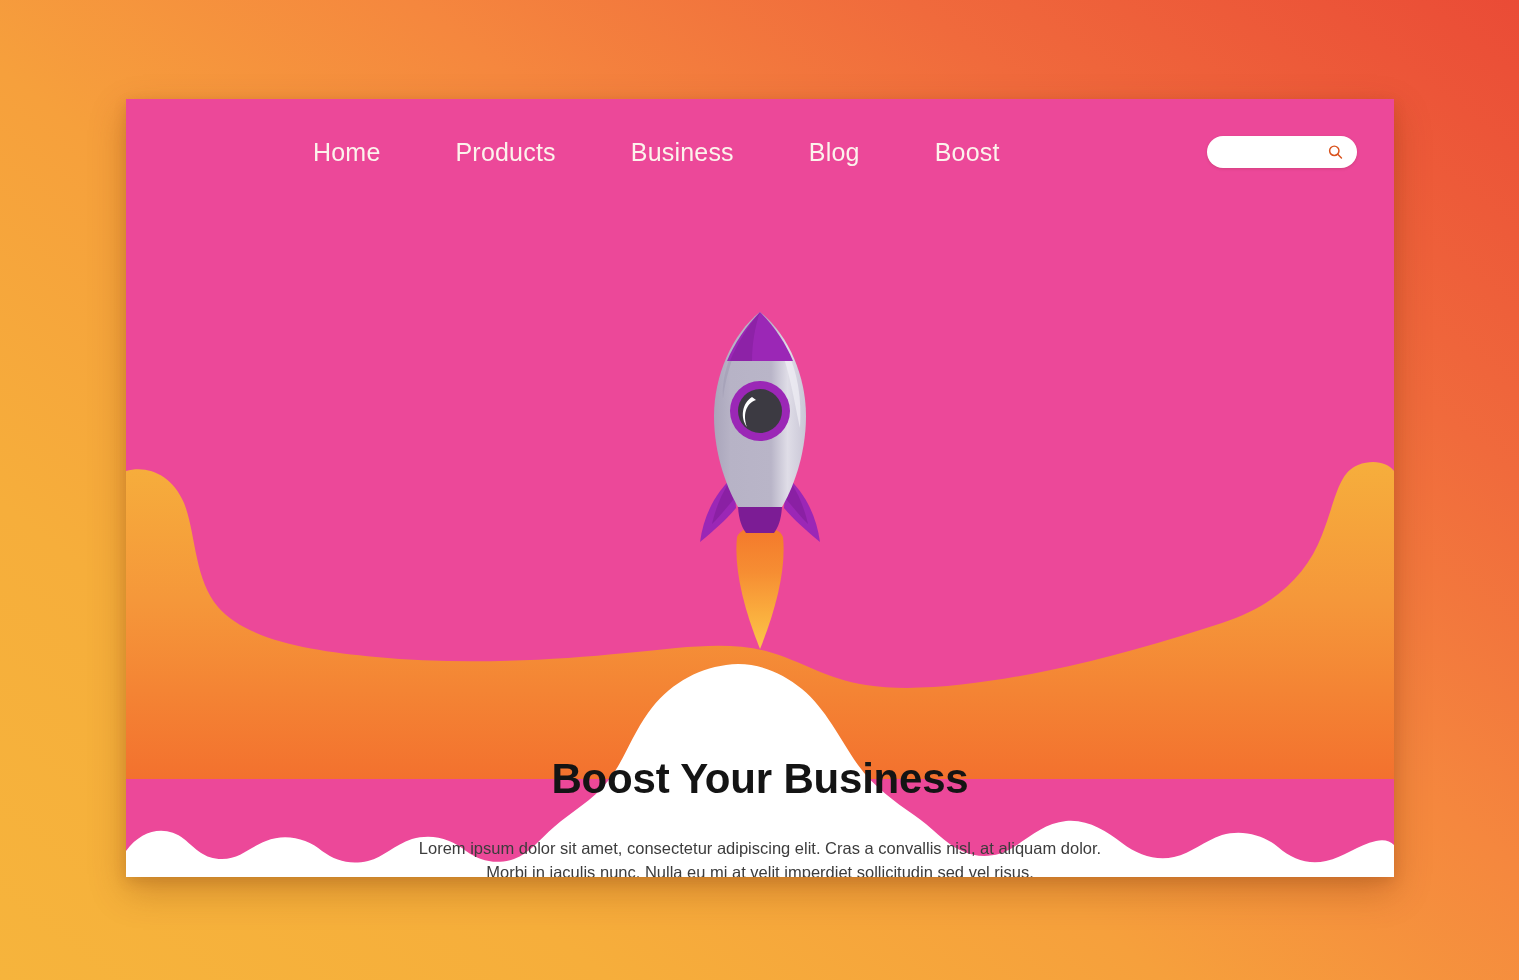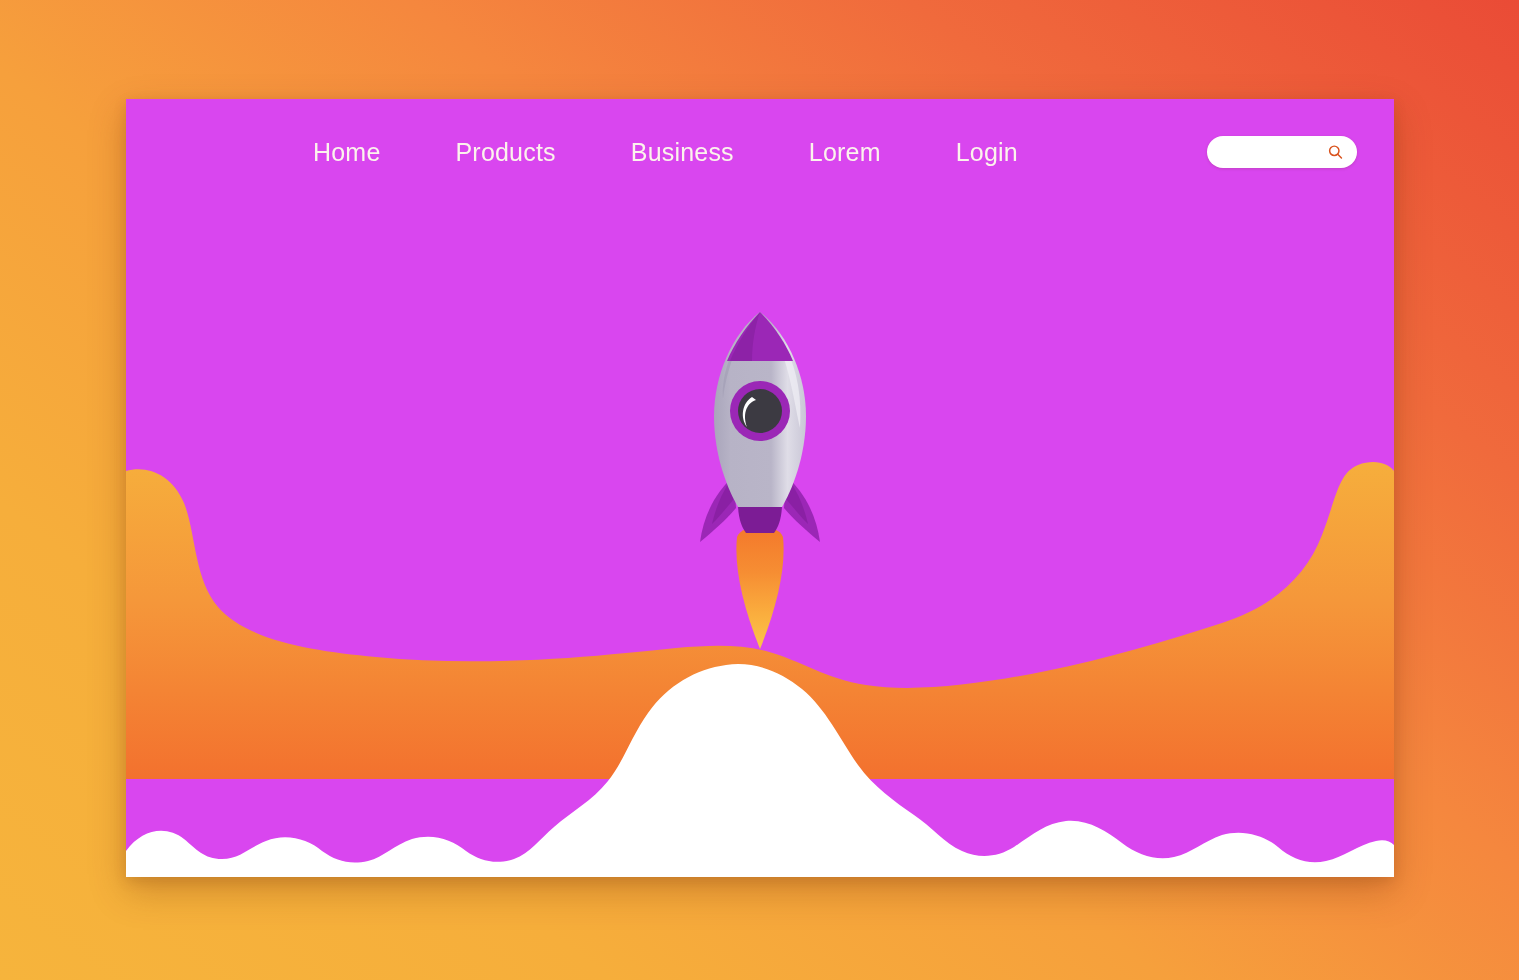--- a/index.html
+++ b/index.html
@@ -23,21 +23,21 @@
     position:relative;
   }
 
   
   .card {
     position:absolute;
     left:126px;
     top:99px;
     width:1268px;
     height:778px;
-    background:#d946ef;
+    background:#ec4899;
     overflow:hidden;
     box-shadow:0 14px 34px rgba(120,50,10,0.30),
                0 4px 12px rgba(120,50,10,0.16);
   }
 
   
   .navbar {
     position:absolute;
     left:0; top:0;
     width:100%;
@@ -143,22 +143,22 @@
 </head>
 <body>
 
 <div class="card">
 
   <nav class="navbar">
     <div class="nav-links">
       <a class="nav-link" href="#">Home</a>
       <a class="nav-link" href="#">Products</a>
       <a class="nav-link" href="#">Business</a>
-      <a class="nav-link" href="#">Lorem</a>
-      <a class="nav-link" href="#">Login</a>
+      <a class="nav-link" href="#">Blog</a>
+      <a class="nav-link" href="#">Boost</a>
     </div>
 
     <div class="search-wrap">
       <input class="search-input" type="text" placeholder="" style="">
       <svg class="search-icon" viewBox="0 0 24 24" fill="none">
         <circle cx="10.3" cy="10.3" r="6.6" stroke="#D9531E" stroke-width="2.1"></circle>
         <line x1="15.2" y1="15.2" x2="20.4" y2="20.4" stroke="#D9531E" stroke-width="2.1" stroke-linecap="round"></line>
       </svg>
     </div>
   </nav>
@@ -259,14 +259,22 @@
              C 962 290, 980 302, 996 314
              C 1012 326, 1030 332, 1048 328
              C 1066 324, 1078 312, 1096 306
              C 1116 300, 1138 306, 1152 318
              C 1166 330, 1182 336, 1200 332
              C 1218 328, 1232 316, 1250 312
              C 1258 310, 1264 312, 1268 316
              L 1268 348 L 0 348 Z" fill="#FFFFFF"></path>
   </svg>
 
+  <div class="content">
+    <h1 class="headline">Boost Your Business</h1>
+    <div class="paragraph">
+      <span class="pline">Lorem ipsum dolor sit amet, consectetur adipiscing elit. Cras a convallis nisl, at aliquam dolor.</span>
+      <span class="pline">Morbi in iaculis nunc. Nulla eu mi at velit imperdiet sollicitudin sed vel risus.</span>
+
+    </div>
+  </div>
 
 </div>
 
 </body></html>

